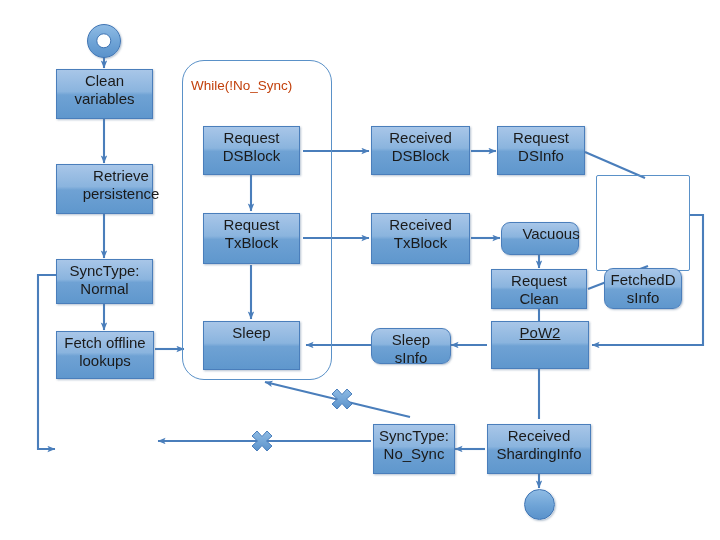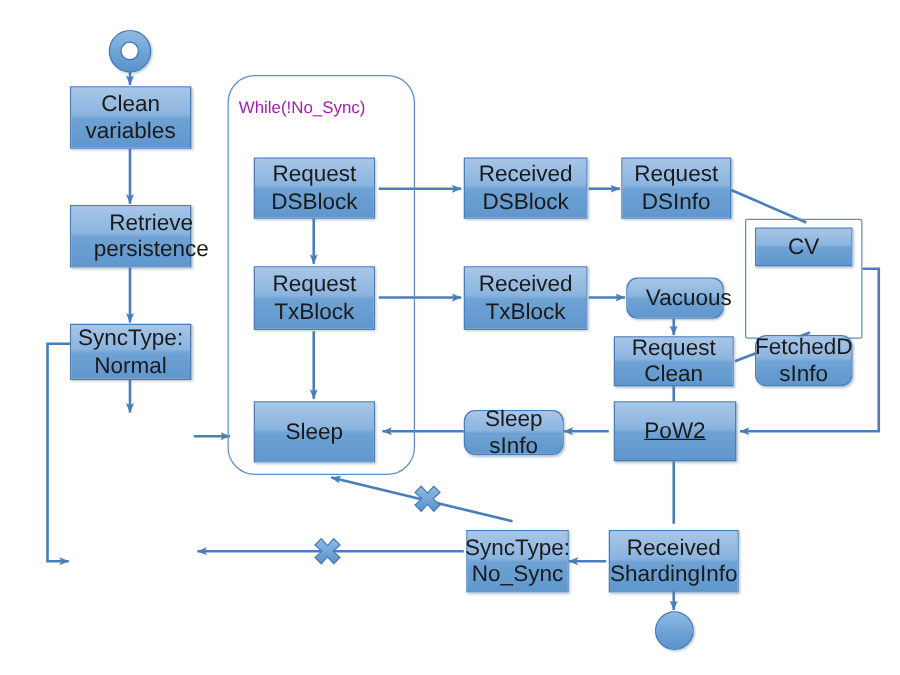--- a/index.html
+++ b/index.html
@@ -24,25 +24,24 @@
     left: 0;
     top: 0;
     width: 720px;
     height: 540px;
     pointer-events: none;
   }
   .node {
     position: absolute;
     box-sizing: border-box;
     display: flex;
-    align-items: center;
     justify-content: center;
     text-align: center;
     color: #1a1a1a;
-    font-size: 18px;
+    font-size: 15px;
     line-height: 1.18;
     padding: 2px 3px;
     background: linear-gradient(to bottom, #a8c6e8 0%, #8ab4de 45%, #6fa2d4 52%, #5f97cd 100%);
     border: 1px solid #4a7ebb;
     box-shadow: 1px 1px 2px rgba(90,120,150,0.45);
     z-index: 3;
   }
   .node.rounded {
     border-radius: 9px;
   }
@@ -54,21 +53,21 @@
     background: transparent;
     z-index: 1;
   }
   .group-box.sharp {
     border-radius: 2px;
     border-width: 1.2px;
   }
   .group-label {
     position: absolute;
     font-size: 13.5px;
-    color: #a21caf;
+    color: #c2410c;
     z-index: 2;
     white-space: nowrap;
   }
   .start-node {
     position: absolute;
     box-sizing: border-box;
     border-radius: 50%;
     background: linear-gradient(to bottom, #8fbbe4 0%, #6ea3d6 55%, #5a92cb 100%);
     border: 1px solid #3f74b3;
     box-shadow: 1px 1px 2px rgba(90,120,150,0.45);
@@ -197,20 +196,26 @@
     </div>
   </div>
 
   <div class="node" style="left:56px; top:259px; width:97px; height:45px;">
     <div>
       <div>SyncType:</div>
       <div>Normal</div>
     </div>
   </div>
 
+  <div class="node" style="left:56px; top:331px; width:98px; height:48px;">
+    <div>
+      <div>Fetch offline</div>
+      <div>lookups</div>
+    </div>
+  </div>
 
 
   <div class="node" style="left:203px; top:126px; width:97px; height:49px;">
     <div>
       <div>Request</div>
       <div>DSBlock</div>
     </div>
   </div>
 
   <div class="node" style="left:203px; top:213px; width:97px; height:51px;">
@@ -274,23 +279,20 @@
     <div>PoW2</div>
   </div>
 
   <div class="node" style="left:487px; top:424px; width:104px; height:50px;">
     <div>
       <div>Received</div>
       <div>ShardingInfo</div>
     </div>
   </div>
 
-  <div class="node" style="left:604px; top:182px; width:78px; height:31px;">
-    <div>CV</div>
-  </div>
 
   <div class="node rounded" style="left:604px; top:224px; width:78px; height:41px;margin-top:44px;">
     <div>
       <div>FetchedD</div>
       <div>sInfo</div>
     </div>
   </div>
 
 </div>
 

